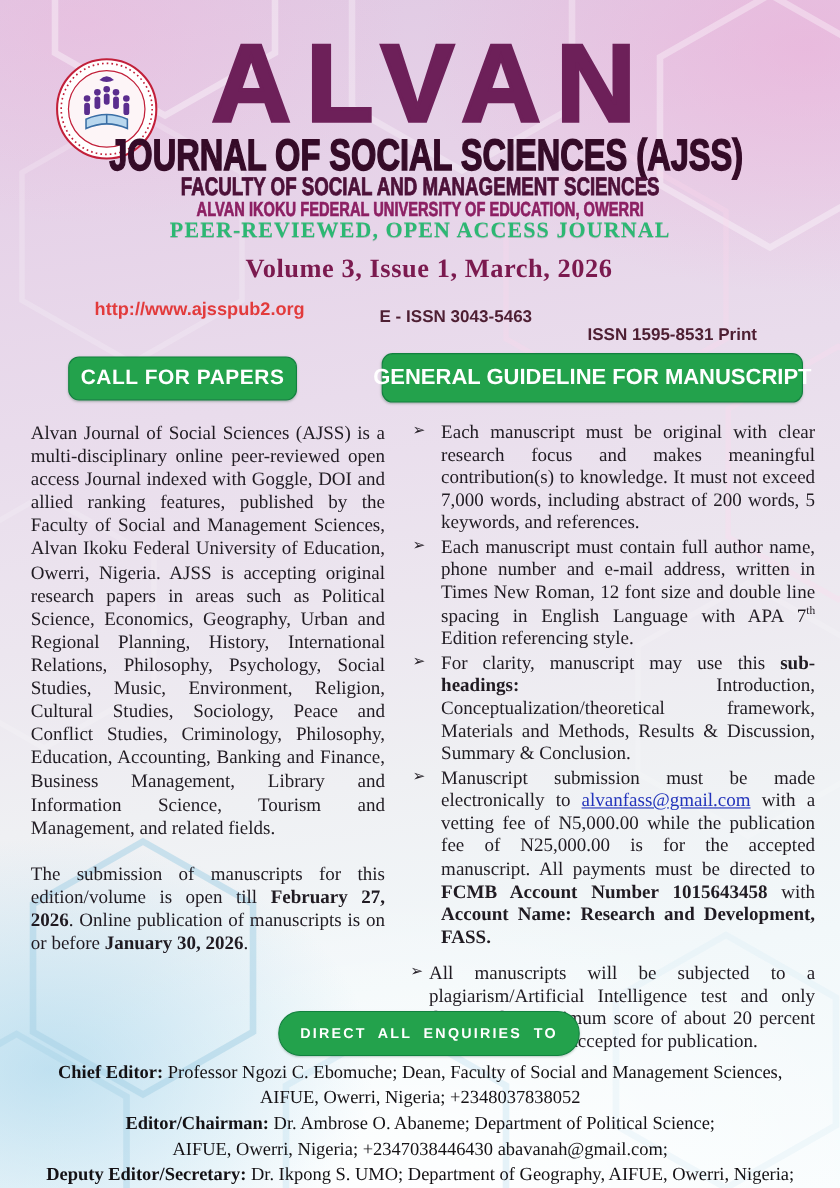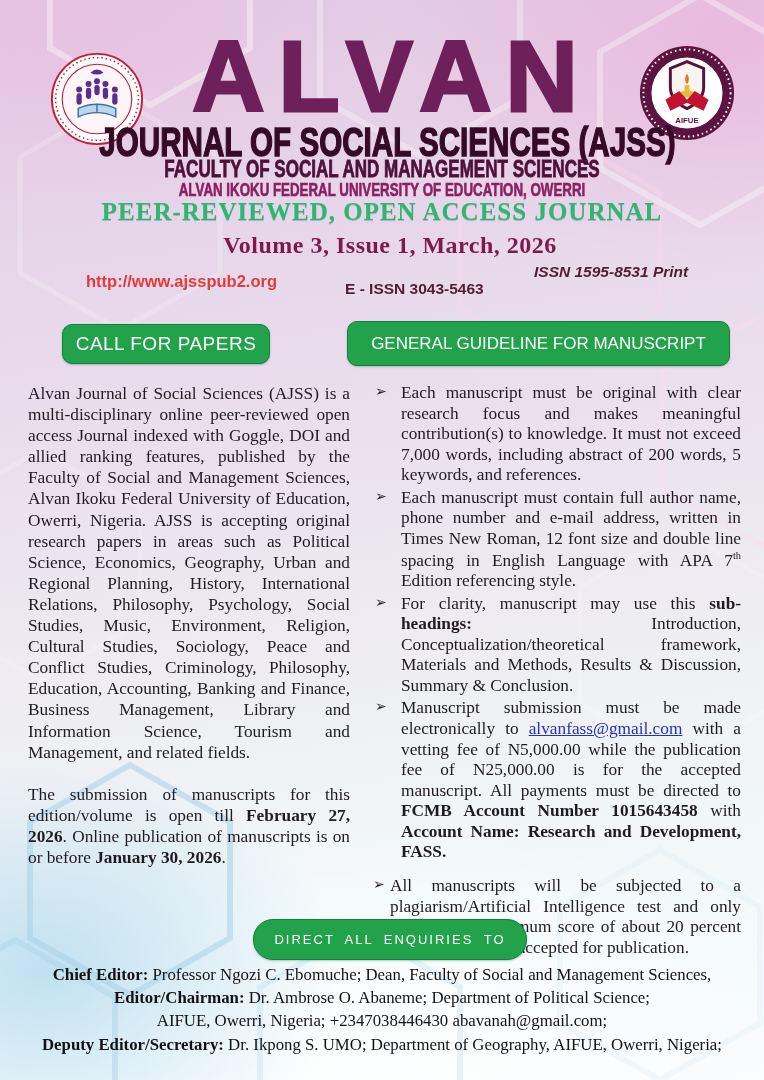--- a/index.html
+++ b/index.html
@@ -21,37 +21,37 @@
 
   .hline{position:absolute;left:0;right:0;text-align:center;line-height:1;white-space:nowrap;}
   .t-alvan{top:26px;font-family:"Liberation Sans",sans-serif;font-weight:700;font-size:100px;
     color:#6d2059;letter-spacing:14px;padding-left:20px;-webkit-text-stroke:3px #6d2059;}
   .t-name{top:122px;font-family:"Liberation Sans",sans-serif;font-weight:700;font-size:40px;
     color:#350b28;-webkit-text-stroke:1.4px #350b28;transform:scaleX(.74);}
   .t-fac{top:158px;font-family:"Liberation Sans",sans-serif;font-weight:700;font-size:23px;
     color:#4d1139;-webkit-text-stroke:.8px #4d1139;transform:scaleX(.74);}
   .t-uni{top:181px;font-family:"Liberation Sans",sans-serif;font-weight:700;font-size:18.5px;
     color:#8c2063;-webkit-text-stroke:.6px #8c2063;transform:scaleX(.72);}
-  .t-tag{top:199px;font-weight:700;font-size:25px;color:#2cb873;letter-spacing:1px;
+  .t-tag{top:199px;font-weight:700;font-size:20px;color:#2cb873;letter-spacing:1px;
     text-shadow:0 1px 0 rgba(10,80,50,.25);}
   .t-issue{top:233px;font-weight:700;font-size:24px;color:#7b1a4f;letter-spacing:.5px;margin-left:16px;}
 
   .links{position:absolute;left:86px;top:271px;font-family:"Liberation Sans",sans-serif;
     font-weight:700;font-size:16.5px;color:#e23b3c;line-height:1.3;}
   .links div{cursor:pointer;}
   .issn{position:absolute;font-family:"Liberation Sans",sans-serif;font-weight:700;
     font-size:15.5px;color:#4e1f33;}
   .eissn{left:345px;top:280px;text-align:right;}
-  .pissn{left:534px;top:263px;font-style:italic;}
+  .pissn{left:534px;top:296px;}
 
   .btn{position:absolute;display:flex;align-items:center;justify-content:center;
-    background:#23a24c;color:#fff;font-family:"Liberation Sans",sans-serif;font-weight:400;
+    background:#23a24c;color:#fff;font-family:"Liberation Sans",sans-serif;font-weight:700;
     border:1px solid #12813f;box-shadow:0 1px 2px rgba(0,60,25,.25);white-space:nowrap;}
   .btn-cfp{left:62px;top:324px;width:206px;height:38px;font-size:19px;border-radius:10px;letter-spacing:.5px;}
-  .btn-ggm{left:347px;top:321px;width:381px;height:43px;font-size:17px;border-radius:10px;}
+  .btn-ggm{left:347px;top:321px;width:381px;height:43px;font-size:20px;border-radius:10px;}
   .btn-enq{left:253px;top:919px;width:272px;height:39px;font-size:13px;border-radius:20px;
     letter-spacing:2px;word-spacing:5px;}
 
   .col-left{position:absolute;left:28px;top:383px;width:322px;font-size:17.3px;line-height:1.22;
     text-align:justify;color:#201b22;}
   .col-left p{margin:0;}
   .col-left p+p{margin-top:21px;}
 
   .col-right{position:absolute;left:374px;top:383px;width:367px;font-size:17.3px;line-height:1.19;
     text-align:justify;color:#201b22;margin:0;padding:0;list-style:none;}
@@ -105,33 +105,20 @@
         <circle cx="59" cy="34" r="3.2"></circle>
           <rect x="56.2" y="38" width="5.6" height="12" rx="2.6"></rect>
         <circle cx="69" cy="40" r="3.2"></circle>
           <rect x="66.2" y="44" width="5.6" height="12" rx="2.6"></rect>
         <circle cx="50" cy="31" r="3.2"></circle>
           <rect x="47.2" y="35" width="5.6" height="11" rx="2.6"></rect>
       </g>
     </svg>
   </div>
 
-  <div class="logo logoR">
-    <svg viewBox="0 0 100 100">
-      <circle cx="50" cy="50" r="48" fill="#5c1340"></circle>
-      <circle cx="50" cy="50" r="44.5" fill="none" stroke="#ffffff" stroke-width="2" stroke-dasharray="1.6 3.2"></circle>
-      <circle cx="50" cy="50" r="37" fill="#ffffff" stroke="#5c1340" stroke-width="1.5"></circle>
-      <path d="M50 18 L67 25 L67 44 Q67 58 50 66 Q33 58 33 44 L33 25 Z" fill="#f8f4ef" stroke="#54123c" stroke-width="3"></path>
-      <rect x="47.5" y="42" width="5" height="8" fill="#e8b83a"></rect>
-      <ellipse cx="50" cy="51" rx="8" ry="3.5" fill="#e8b83a"></ellipse>
-      <path d="M50 30 q4 6 0 11 q-4 -5 0 -11 Z" fill="#e8762a"></path>
-      <path d="M28 57 L42 48 L50 57 L58 48 L72 57 L67 68 L50 60 L33 68 Z" fill="#c3122f"></path>
-      <text x="50" y="81" font-size="8" font-family="Liberation Sans, sans-serif" font-weight="bold" fill="#5c1340" text-anchor="middle">AIFUE</text>
-    </svg>
-  </div>
 
   <div class="hline t-alvan">ALVAN</div>
   <div class="hline t-name">JOURNAL OF SOCIAL SCIENCES (AJSS)</div>
   <div class="hline t-fac">FACULTY OF SOCIAL AND MANAGEMENT SCIENCES</div>
   <div class="hline t-uni">ALVAN IKOKU FEDERAL UNIVERSITY OF EDUCATION, OWERRI</div>
   <div class="hline t-tag">PEER-REVIEWED, OPEN ACCESS JOURNAL</div>
   <div class="hline t-issue">Volume 3, Issue 1, March, 2026</div>
 
   <div class="links">
     <div>http://www.ajsspub2.org</div>
@@ -151,19 +138,20 @@
     <li><span>Each manuscript must be original with clear research focus and makes meaningful contribution(s) to knowledge. It must not exceed 7,000 words, including abstract of 200 words, 5 keywords, and references.</span></li>
     <li><span>Each manuscript must contain full author name, phone number and e-mail address, written in Times New Roman, 12 font size and double line spacing in English Language with APA 7</span><sup>th</sup><span> Edition referencing style.</span></li>
     <li><span>For clarity, manuscript may use this </span><span class="b">sub-headings:</span><span> Introduction, Conceptualization/theoretical framework, Materials and Methods, Results &amp; Discussion, Summary &amp; Conclusion.</span></li>
     <li><span>Manuscript submission must be made electronically to </span><a href="#" class="lnk">alvanfass@gmail.com</a><span> with a vetting fee of N5,000.00 while the publication fee of N25,000.00 is for the accepted manuscript. All payments must be directed to </span><span class="b">FCMB Account Number 1015643458</span><span> with </span><span class="b">Account Name: Research and Development, FASS.</span></li>
     <li class="solo"><span>All manuscripts will be subjected to a plagiarism/Artificial Intelligence test and only those with a minimum score of about 20 percent and below will be accepted for publication.</span></li>
   </ul>
 
   <div class="btn btn-enq">DIRECT ALL ENQUIRIES TO</div>
   <div class="editors">
     <div><span class="b">Chief Editor:</span><span> Professor Ngozi C. Ebomuche; Dean, Faculty of Social and Management Sciences,</span></div>
+    <div><span>AIFUE, Owerri, Nigeria; +2348037838052</span></div>
     <div><span class="b">Editor/Chairman:</span><span> Dr. Ambrose O. Abaneme; Department of Political Science;</span></div>
     <div><span>AIFUE, Owerri, Nigeria; +2347038446430 abavanah@gmail.com;</span></div>
     <div><span class="b">Deputy Editor/Secretary:</span><span> Dr. Ikpong S. UMO; Department of Geography, AIFUE, Owerri, Nigeria;</span></div>
     <div></div>
   </div>
 
 </div>
 
 </body></html>

